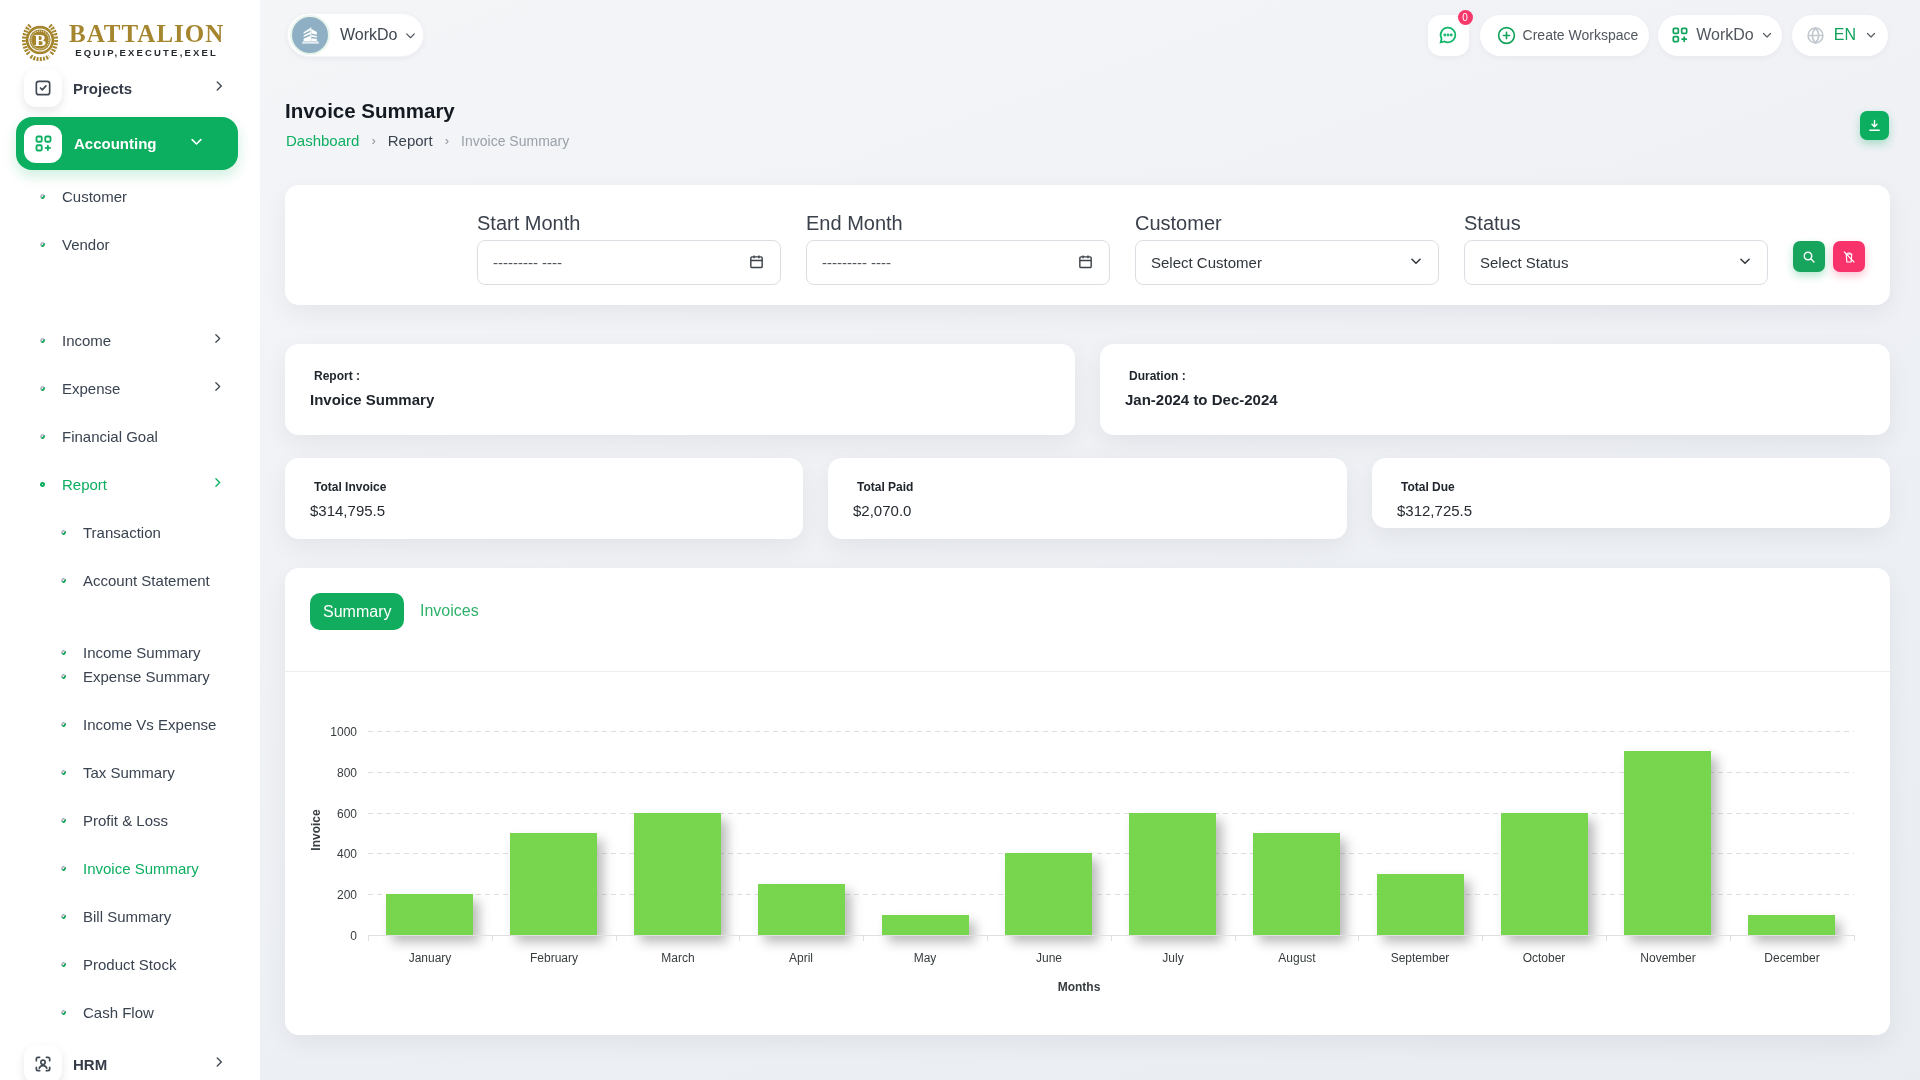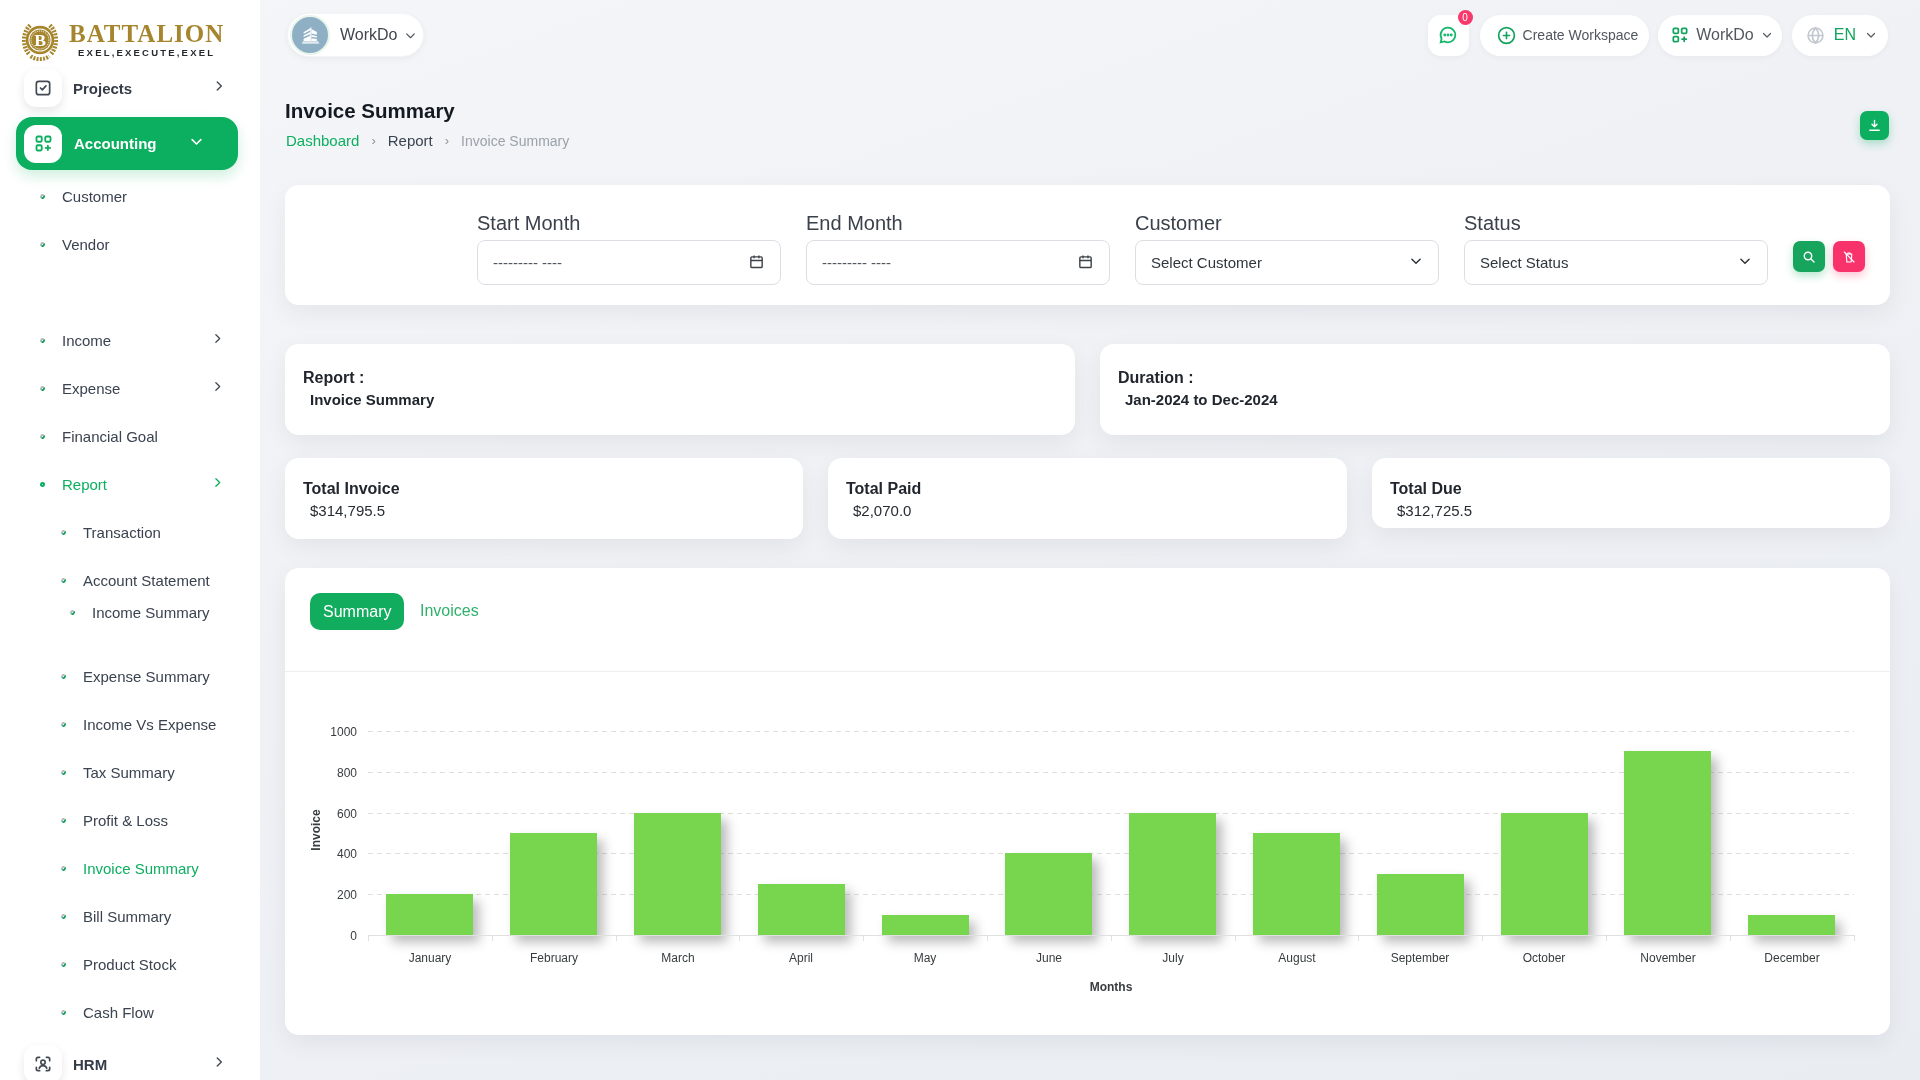--- a/index.html
+++ b/index.html
@@ -76,61 +76,61 @@
 .filter-card { left:25px; top:185px; width:1605px; height:120px; }
 .f-col { position:absolute; top:0; }
 .f-label { font-size:20px; color:#3a414b; position:absolute; top:27px; }
 .f-ctrl {
   position:absolute; top:55px; height:45px; width:304px; border:1px solid #dbdfe4; border-radius:8px;
   display:flex; align-items:center; font-size:15px; color:#30363c; padding:0 15px;
   background:#fff;
 }
 .f-ctrl .right { margin-left:auto; }
 .sq-btn { position:absolute; width:31px; height:31px; border-radius:7px; display:flex; align-items:center; justify-content:center; }
-.info-card .t1 { position:absolute; left:18px; top:25px; font-size:16px; font-weight:700; color:#21262e; }
+.info-card .t1 { position:absolute; left:29px; top:25px; font-size:12px; font-weight:700; color:#21262e; }
 .info-card .t2 { position:absolute; left:25px; top:47px; font-size:15px; font-weight:700; color:#21262e; }
 
 .chart-card { left:25px; top:568px; width:1605px; height:467px; }
 .tab-pill {
   position:absolute; left:25px; top:25px; height:37px; padding:0 13px; border-radius:10px;
   background:#12ac5e; color:#fff; font-size:16px; display:flex; align-items:center;
 }
 .tab-link { position:absolute; left:135px; top:34px; font-size:16px; color:#2eb26b; }
 .divider { position:absolute; left:0; top:103px; width:1605px; height:1px; background:#eceef1; }
 
 .plot { position:absolute; left:0; top:0; width:1605px; height:467px; }
 .gline { position:absolute; height:1px; background:repeating-linear-gradient(90deg,#dedede 0 5px,rgba(0,0,0,0) 5px 9px); width:1486px; left:83px; }
 .ylab { position:absolute; width:40px; text-align:right; font-size:12px; color:#373d3f; left:32px; }
 .bar { position:absolute; background:#77d64e; filter:drop-shadow(6px 7px 6px rgba(100,100,100,.45)); }
 .xlab { position:absolute; width:124px; text-align:center; font-size:12px; color:#373d3f; top:383px; }
 .axis { position:absolute; left:83px; top:367px; width:1486px; height:1px; background:#e0e0e0; }
 .tick { position:absolute; top:367px; width:1px; height:6px; background:#e0e0e0; }
 .ytitle { position:absolute; left:1px; top:255px; font-size:12px; font-weight:700; color:#373d3f; transform:rotate(-90deg); transform-origin:center; width:60px; text-align:center; }
-.xtitle { position:absolute; left:776px; top:412px; font-size:12px; font-weight:700; color:#373d3f; width:100px; text-align:center; }
+.xtitle { position:absolute; left:744px; top:412px; font-size:12px; font-weight:700; color:#373d3f; width:100px; text-align:center; }
 </style>
 </head>
 <body>
 <div class="sidebar" id="sidebar">
 
   <div class="logo">
     <svg class="emblem" viewBox="0 0 44 44">
       <g fill="none" stroke="#a5862e">
         <path d="M12 6.5 C 4.5 13 3.5 28 11 36" stroke-width="4.6" stroke-dasharray="2 1.3"></path>
         <path d="M32 6.5 C 39.5 13 40.5 28 33 36" stroke-width="4.6" stroke-dasharray="2 1.3"></path>
         <path d="M12.5 38 C 17.5 42 26.5 42 31.5 38" stroke-width="4.2" stroke-dasharray="2 1.3"></path>
       </g>
       <circle cx="22" cy="21.5" r="14.6" fill="#fff"></circle>
       <circle cx="22" cy="21.5" r="13.2" fill="none" stroke="#a5862e" stroke-width="2.8"></circle>
       <circle cx="22" cy="21.5" r="10.8" fill="#a5862e"></circle>
       <circle cx="22" cy="21.5" r="9.2" fill="none" stroke="#fff" stroke-width="0.9" stroke-dasharray="1.2 0.9"></circle>
       <text x="22" y="28" font-family="Liberation Serif" font-size="18" font-weight="bold" fill="#fff" text-anchor="middle">B</text>
     </svg>
     <div style="margin-left:7px;">
       <div style="font-family:'Liberation Serif';font-weight:700;font-size:25px;color:#a5862e;letter-spacing:1px;line-height:24px;">BATTALION</div>
-      <div style="font-size:9.5px;font-weight:700;color:#24292e;letter-spacing:2.2px;text-align:center;margin-top:1px;">EXEL,EXECUTE,EXEL</div>
+      <div style="font-size:9.5px;font-weight:700;color:#24292e;letter-spacing:2.2px;text-align:center;margin-top:1px;">EQUIP,EXECUTE,EXEL</div>
     </div>
   </div>
 
   <div class="menu-item" style="top:64px;">
     <span class="iconbox">
       <svg width="20" height="20" viewBox="0 0 24 24" fill="none" stroke="#424a54" stroke-width="2" stroke-linecap="round" stroke-linejoin="round">
           <rect x="4" y="4" width="16" height="16" rx="3"></rect>
           <path d="M9 12l2.2 2.2L15.5 9.5"></path>
         </svg>
     </span>
@@ -190,21 +190,21 @@
     </div>
 
   <div class="menu-item sub2" style="top:508px;">
       <span class="dot"></span>
       <span class="mi-label">Transaction</span>
     </div>
   <div class="menu-item sub2" style="top:556px;">
       <span class="dot"></span>
       <span class="mi-label">Account Statement</span>
     </div>
-  <div class="menu-item sub2" style="top:588px;margin-left:9px;">
+  <div class="menu-item sub2" style="top:628px;">
       <span class="dot"></span>
       <span class="mi-label">Income Summary</span>
     </div>
   <div class="menu-item sub2" style="top:652px;">
       <span class="dot"></span>
       <span class="mi-label">Expense Summary</span>
     </div>
   <div class="menu-item sub2" style="top:700px;">
       <span class="dot"></span>
       <span class="mi-label">Income Vs Expense</span>

